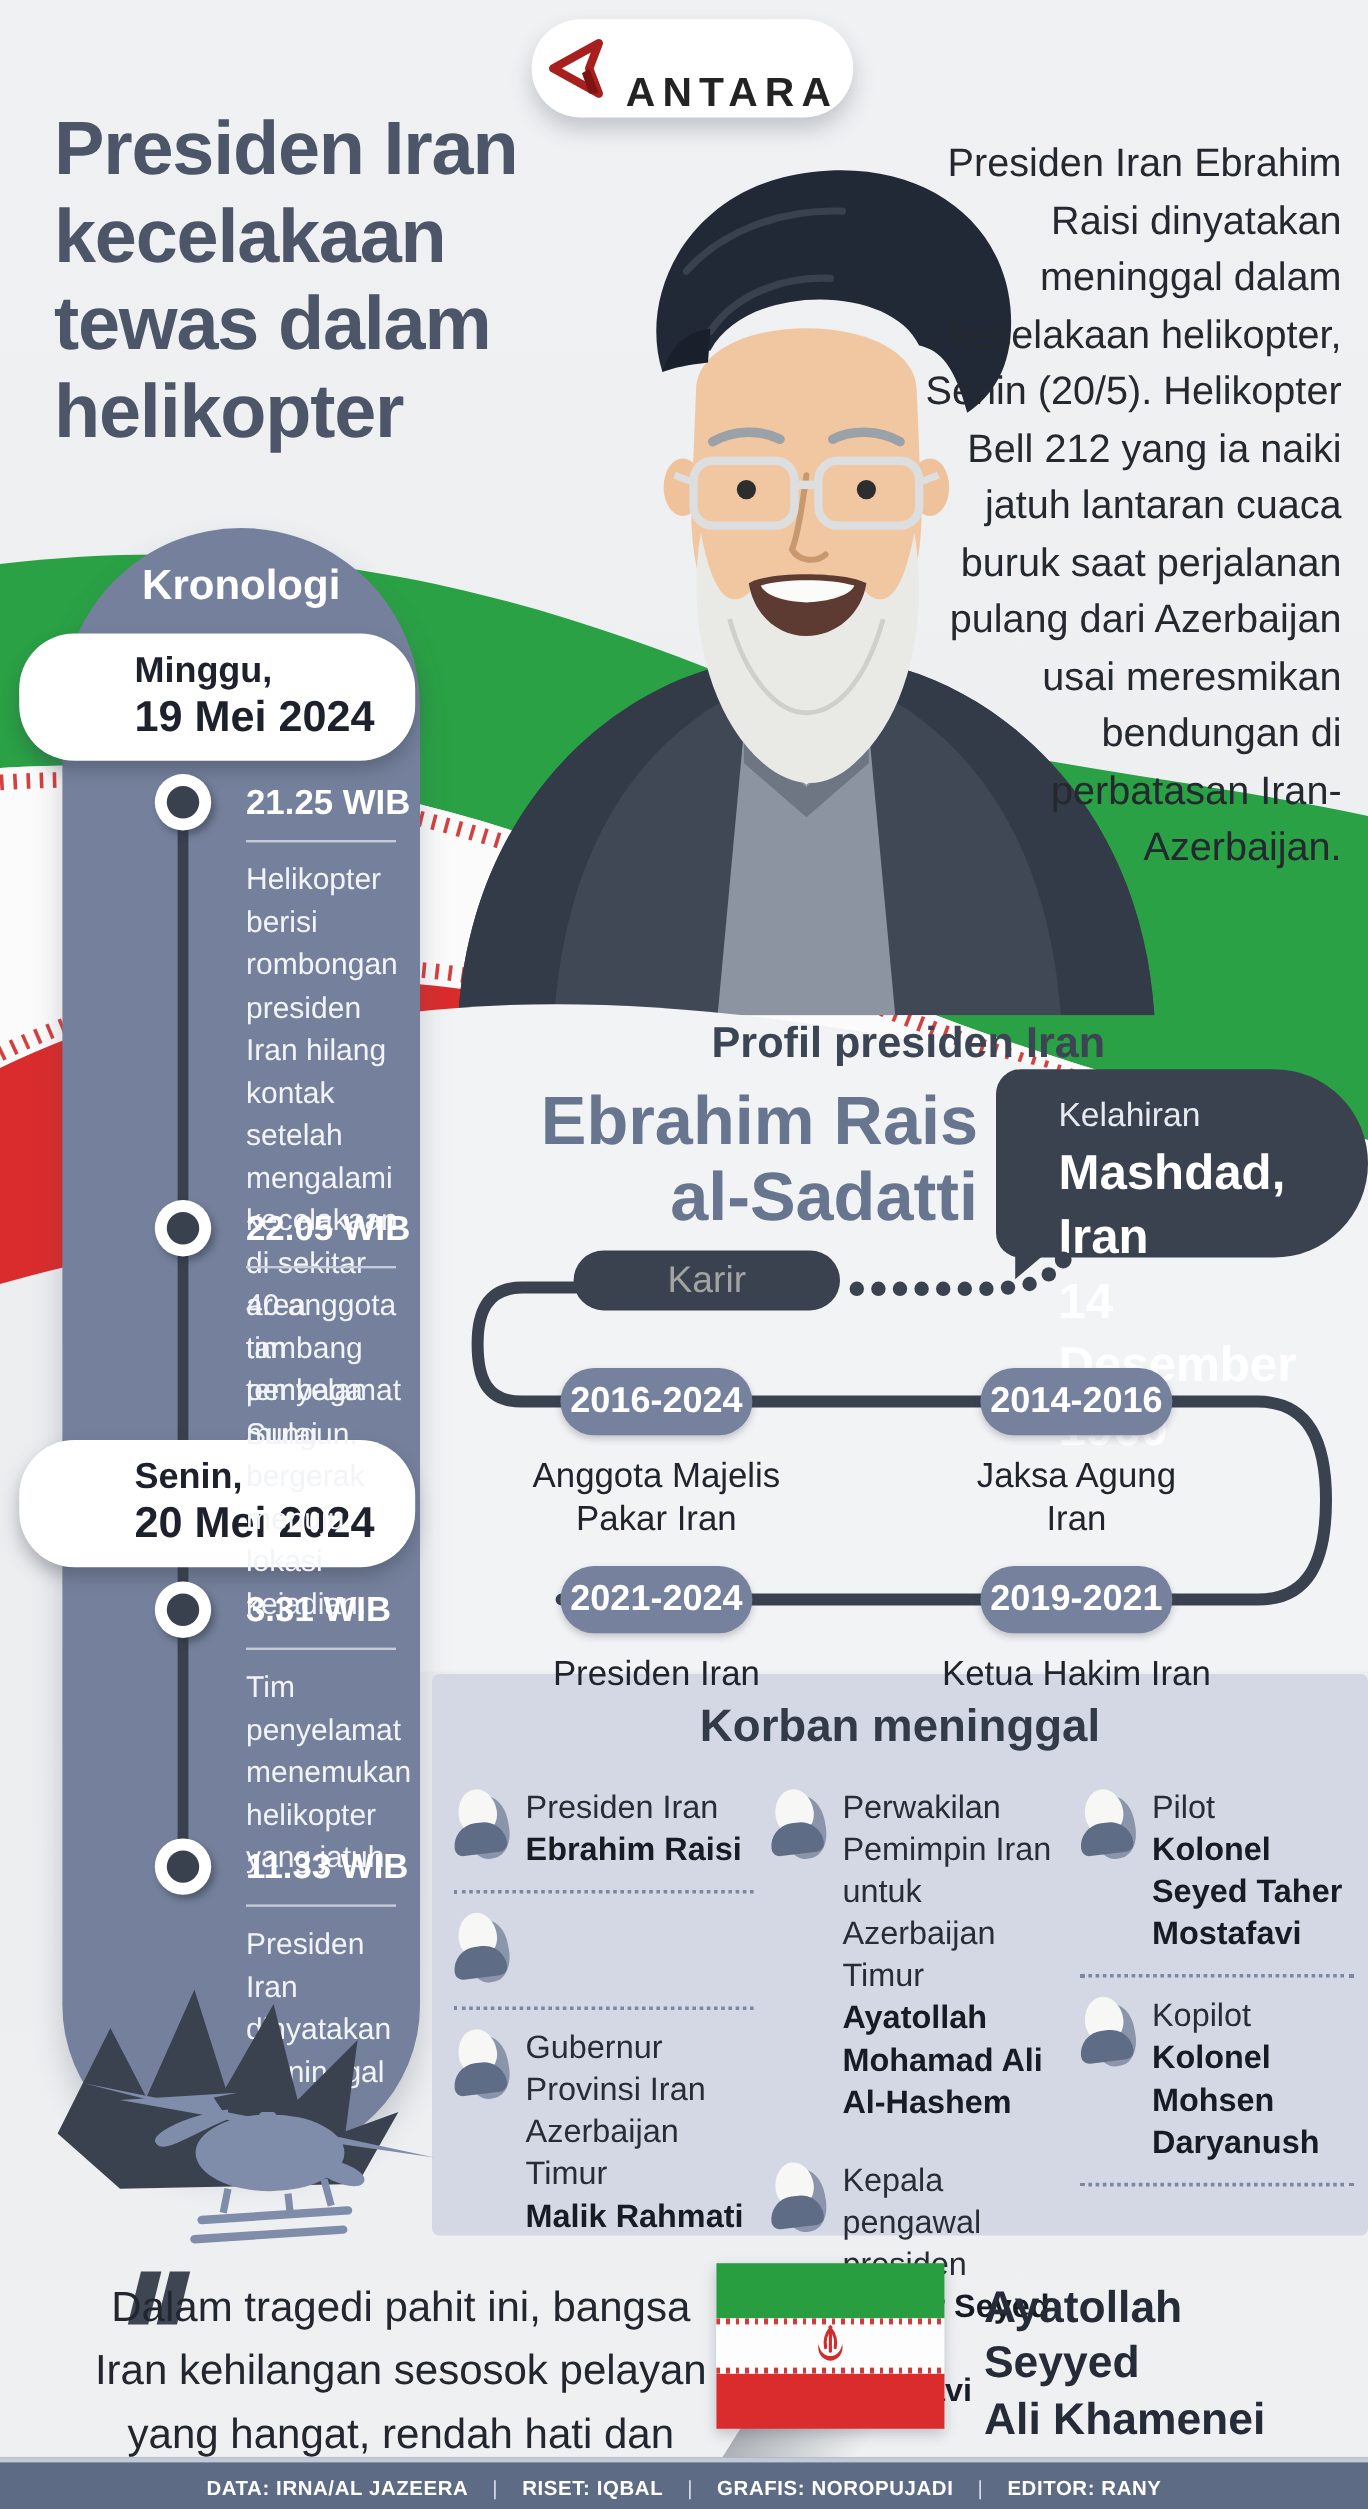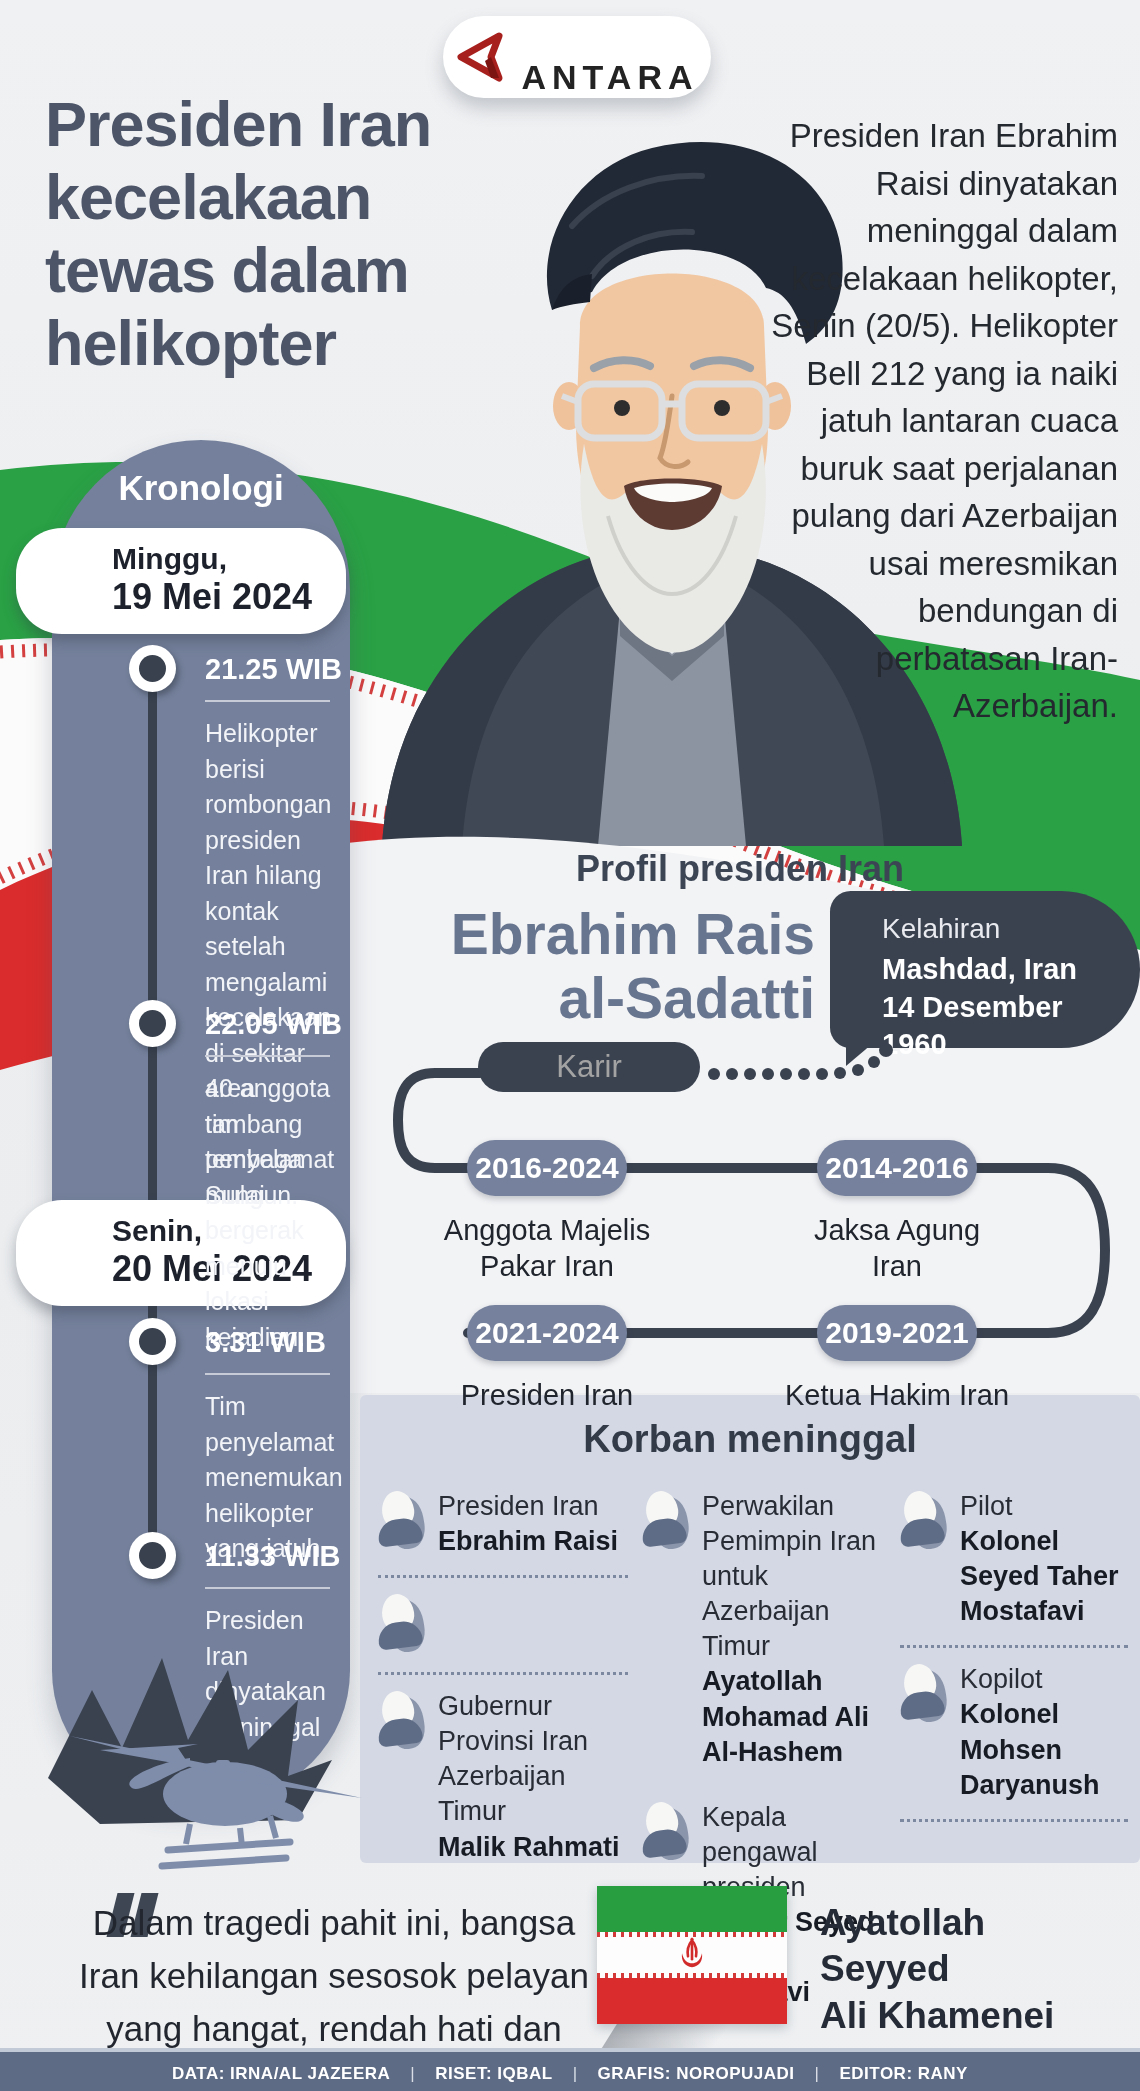--- a/index.html
+++ b/index.html
@@ -17,26 +17,26 @@
   .headline{left:45px;top:88px;width:560px;z-index:7;font-weight:bold;font-size:63px;line-height:1.16;color:#4d5669;letter-spacing:-1px;}
   
   .intro{left:762px;top:112px;width:356px;z-index:7;font-size:33px;line-height:1.44;color:#24282f;text-align:right;}
   
   .ribbon{left:0;top:440px;z-index:1;}
   
   .portrait{left:322px;top:96px;z-index:2;}
   
   .profil-cap{left:340px;top:818px;z-index:3;}
   .profil-panel{left:340px;top:955px;width:800px;height:438px;background:#f2f3f5;z-index:3;}
-  .profil-title{left:440px;top:848px;width:600px;text-align:center;font-weight:bold;font-size:36px;color:#3c4554;z-index:5;}
+  .profil-title{left:457px;top:848px;width:600px;text-align:center;font-weight:bold;font-size:36px;color:#3c4554;z-index:5;}
   .profil-name{left:390px;top:902px;width:425px;text-align:right;font-weight:bold;font-size:57px;line-height:1.13;color:#68758f;z-index:5;}
   .birth-box{left:830px;top:891px;width:310px;height:157px;background:#3a4250;border-radius:42px 160px 160px 42px;
     z-index:5;color:#ffffff;padding:22px 30px 0 52px;box-sizing:border-box;}
   .birth-label{font-size:28px;color:#e8eaef;margin-bottom:6px;}
-  .birth-strong{font-size:29px;font-weight:bold;line-height:1.3;}
+  .birth-strong{font-size:41px;font-weight:bold;line-height:1.3;}
   .birth-tail{left:846px;top:1044px;width:0;height:0;border-left:26px solid #3a4250;border-bottom:22px solid transparent;z-index:5;}
   .karir-pill{left:478px;top:1042px;width:222px;height:50px;background:#3a4250;border-radius:40px;z-index:6;
     display:flex;align-items:center;justify-content:center;color:#a3a3a3;font-size:31px;}
   .career-line{left:360px;top:1020px;z-index:4;}
   .dots-line{left:700px;top:1020px;z-index:5;}
   .year-pill{width:160px;height:56px;background:#76829d;border-radius:30px;z-index:6;display:flex;align-items:center;justify-content:center;
     color:#ffffff;font-weight:bold;font-size:30px;box-shadow:0 3px 6px rgba(40,48,62,.25);}
   .yp1{left:467px;top:1140px;} .yp2{left:817px;top:1140px;} .yp3{left:467px;top:1305px;} .yp4{left:817px;top:1305px;}
   .role{z-index:6;text-align:center;font-size:29px;line-height:1.25;color:#20252d;}
   .r1{left:437px;top:1212px;width:220px;} .r2{left:787px;top:1212px;width:220px;}

